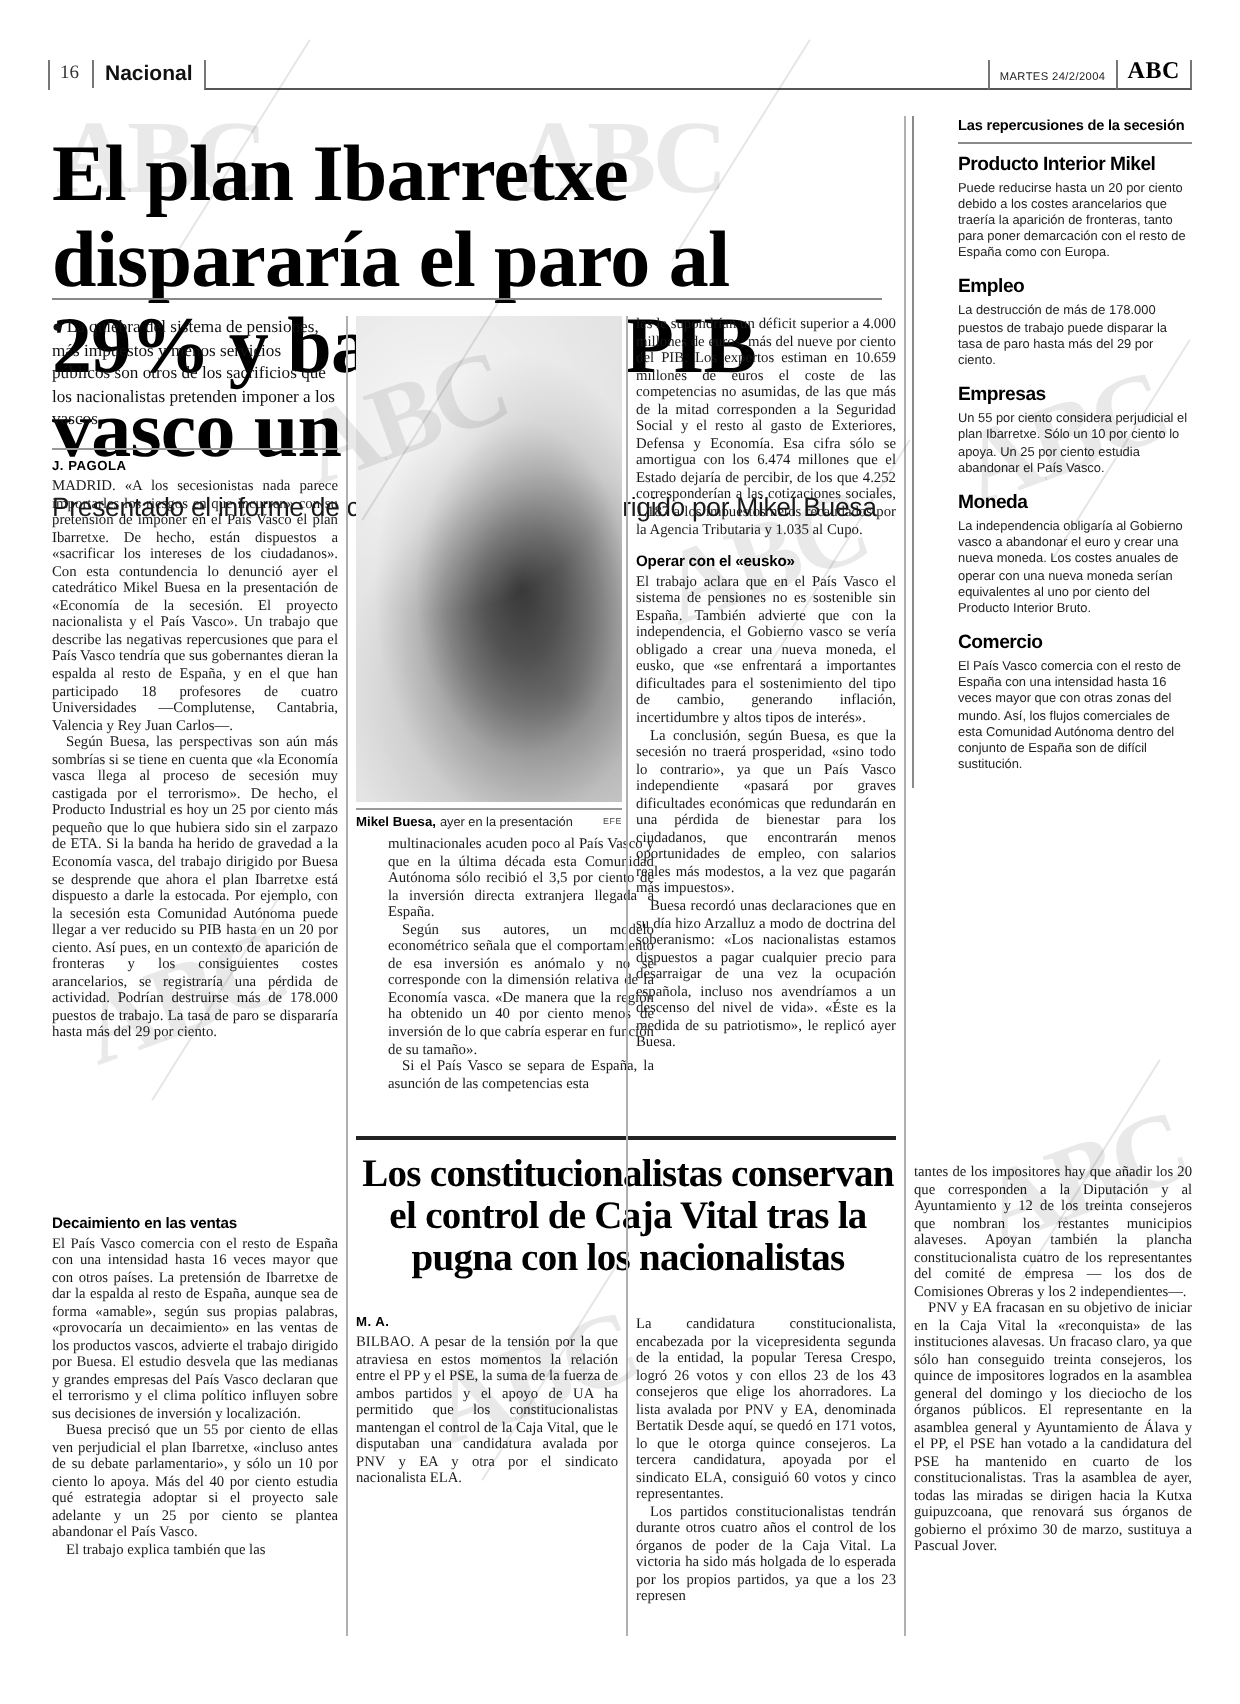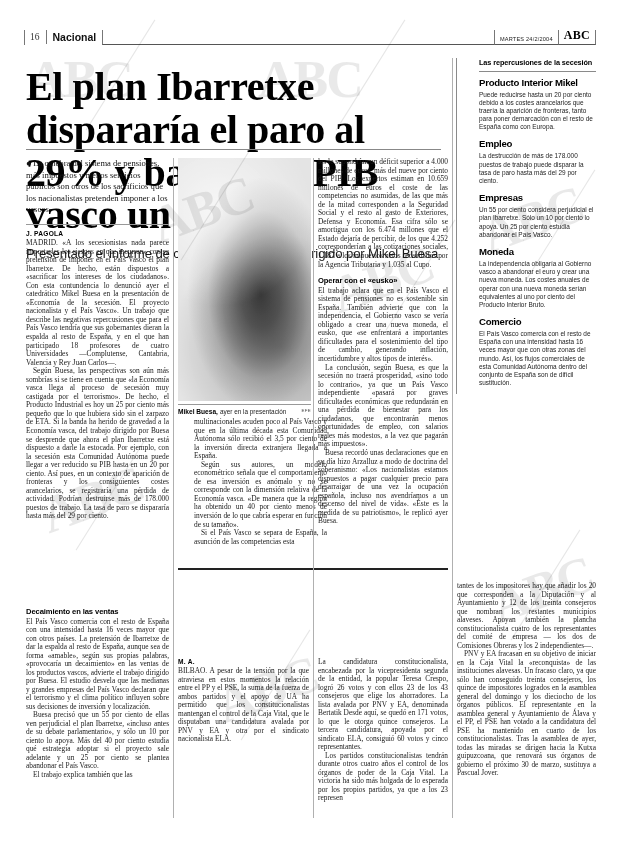--- a/index.html
+++ b/index.html
@@ -384,20 +384,23 @@
       <div class="sb-title">Moneda</div>
       <p class="sb-body">La independencia obligaría al Gobierno vasco a abandonar el euro y crear una nueva moneda. Los costes anuales de operar con una nueva moneda serían equivalentes al uno por ciento del Producto Interior Bruto.</p>
     </div>
     <div class="sb-item">
       <div class="sb-title">Comercio</div>
       <p class="sb-body">El País Vasco comercia con el resto de España con una intensidad hasta 16 veces mayor que con otras zonas del mundo. Así, los flujos comerciales de esta Comunidad Autónoma dentro del conjunto de España son de difícil sustitución.</p>
     </div>
   </div>
 
   <div class="mid-rule"></div>
+  <div class="headline2-zone">
+    <h2 class="headline2">Los constitucionalistas conservan el control de Caja Vital tras la pugna con los nacionalistas</h2>
+  </div>
 
   <div class="col col-bottom" id="col-b1">
     <div class="byline">M. A.</div>
     <p>BILBAO. A pesar de la tensión por la que atraviesa en estos momentos la relación entre el PP y el PSE, la suma de la fuerza de ambos partidos y el apoyo de UA ha permitido que los constitucionalistas mantengan el control de la Caja Vital, que le disputaban una candidatura avalada por PNV y EA y otra por el sindicato nacionalista ELA.</p>
   </div>
 
   <div class="col col-bottom" id="col-b2">
     <p>La candidatura constitucionalista, encabezada por la vicepresidenta segunda de la entidad, la popular Teresa Crespo, logró 26 votos y con ellos 23 de los 43 consejeros que elige los ahorradores. La lista avalada por PNV y EA, denominada Bertatik Desde aquí, se quedó en 171 votos, lo que le otorga quince consejeros. La tercera candidatura, apoyada por el sindicato ELA, consiguió 60 votos y cinco representantes.</p>
     <p>Los partidos constitucionalistas tendrán durante otros cuatro años el control de los órganos de poder de la Caja Vital. La victoria ha sido más holgada de lo esperada por los propios partidos, ya que a los 23 represen</p>
   </div>

